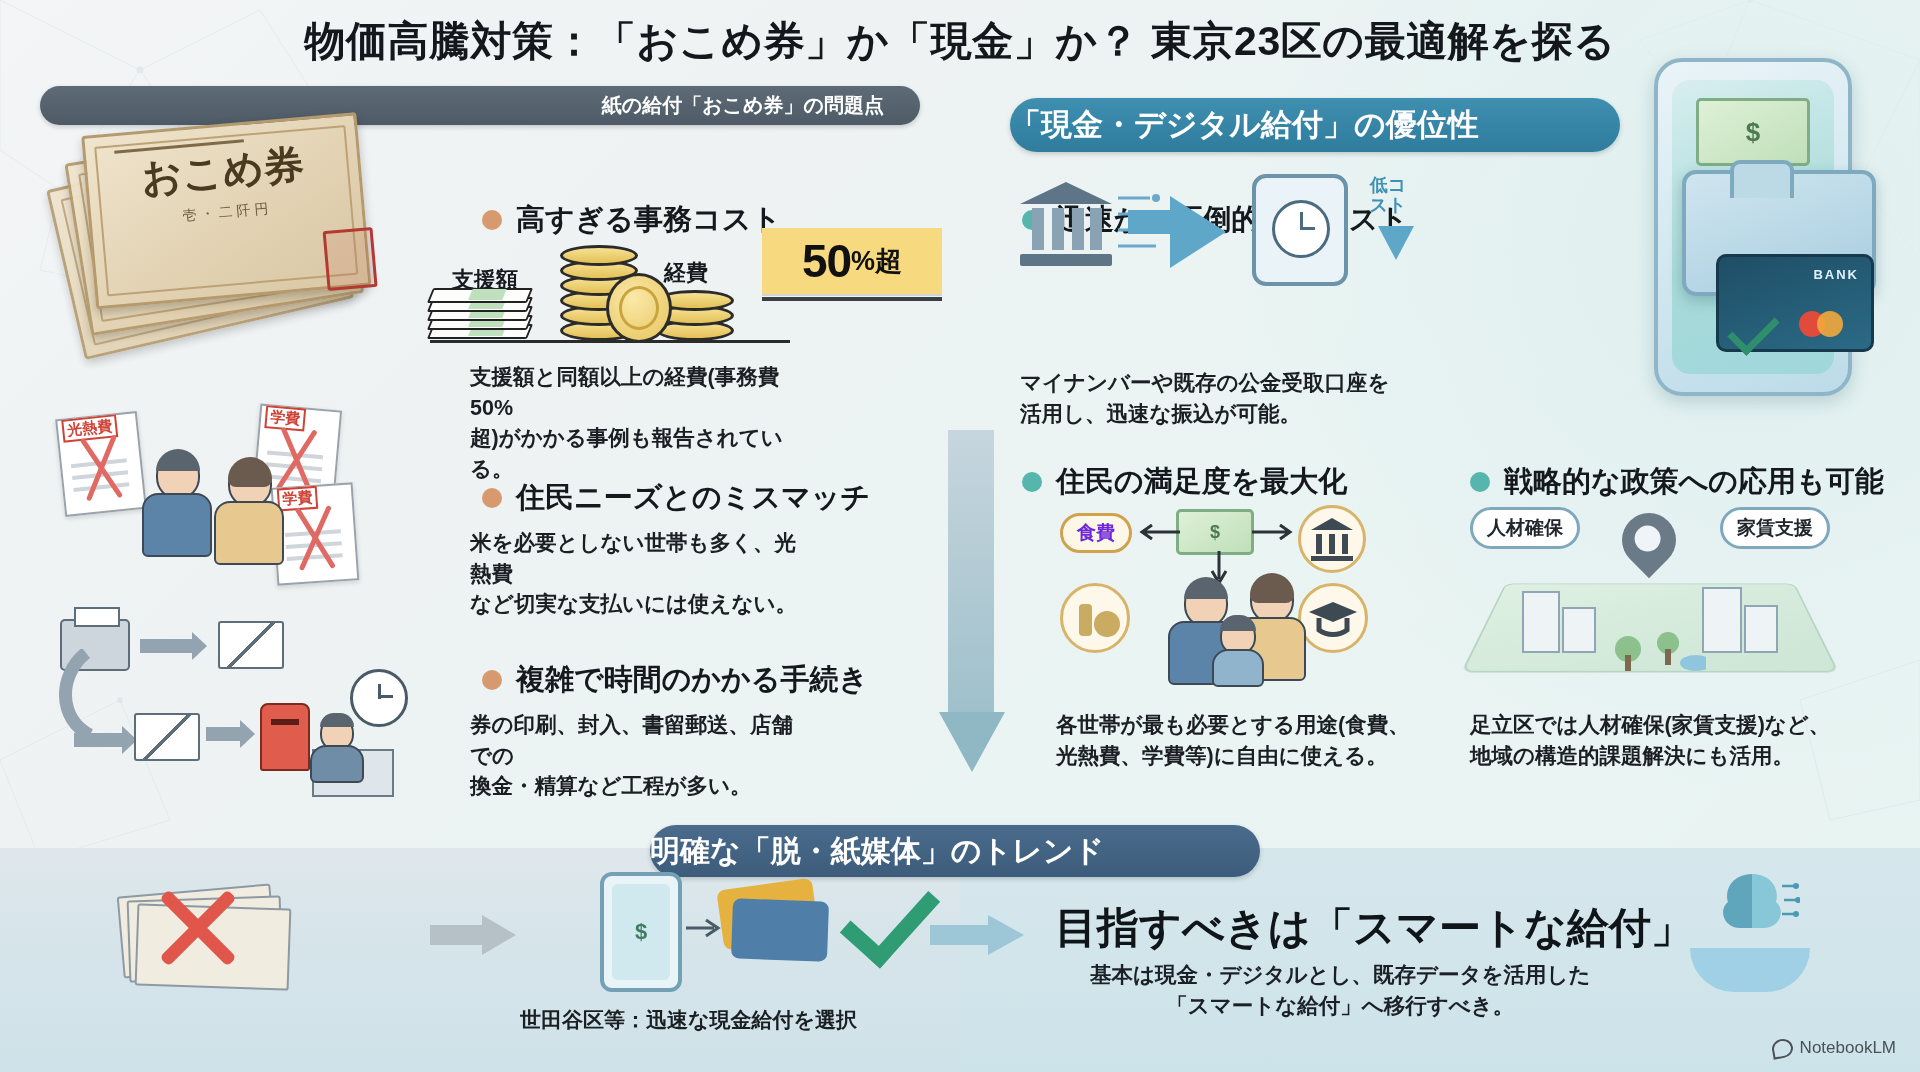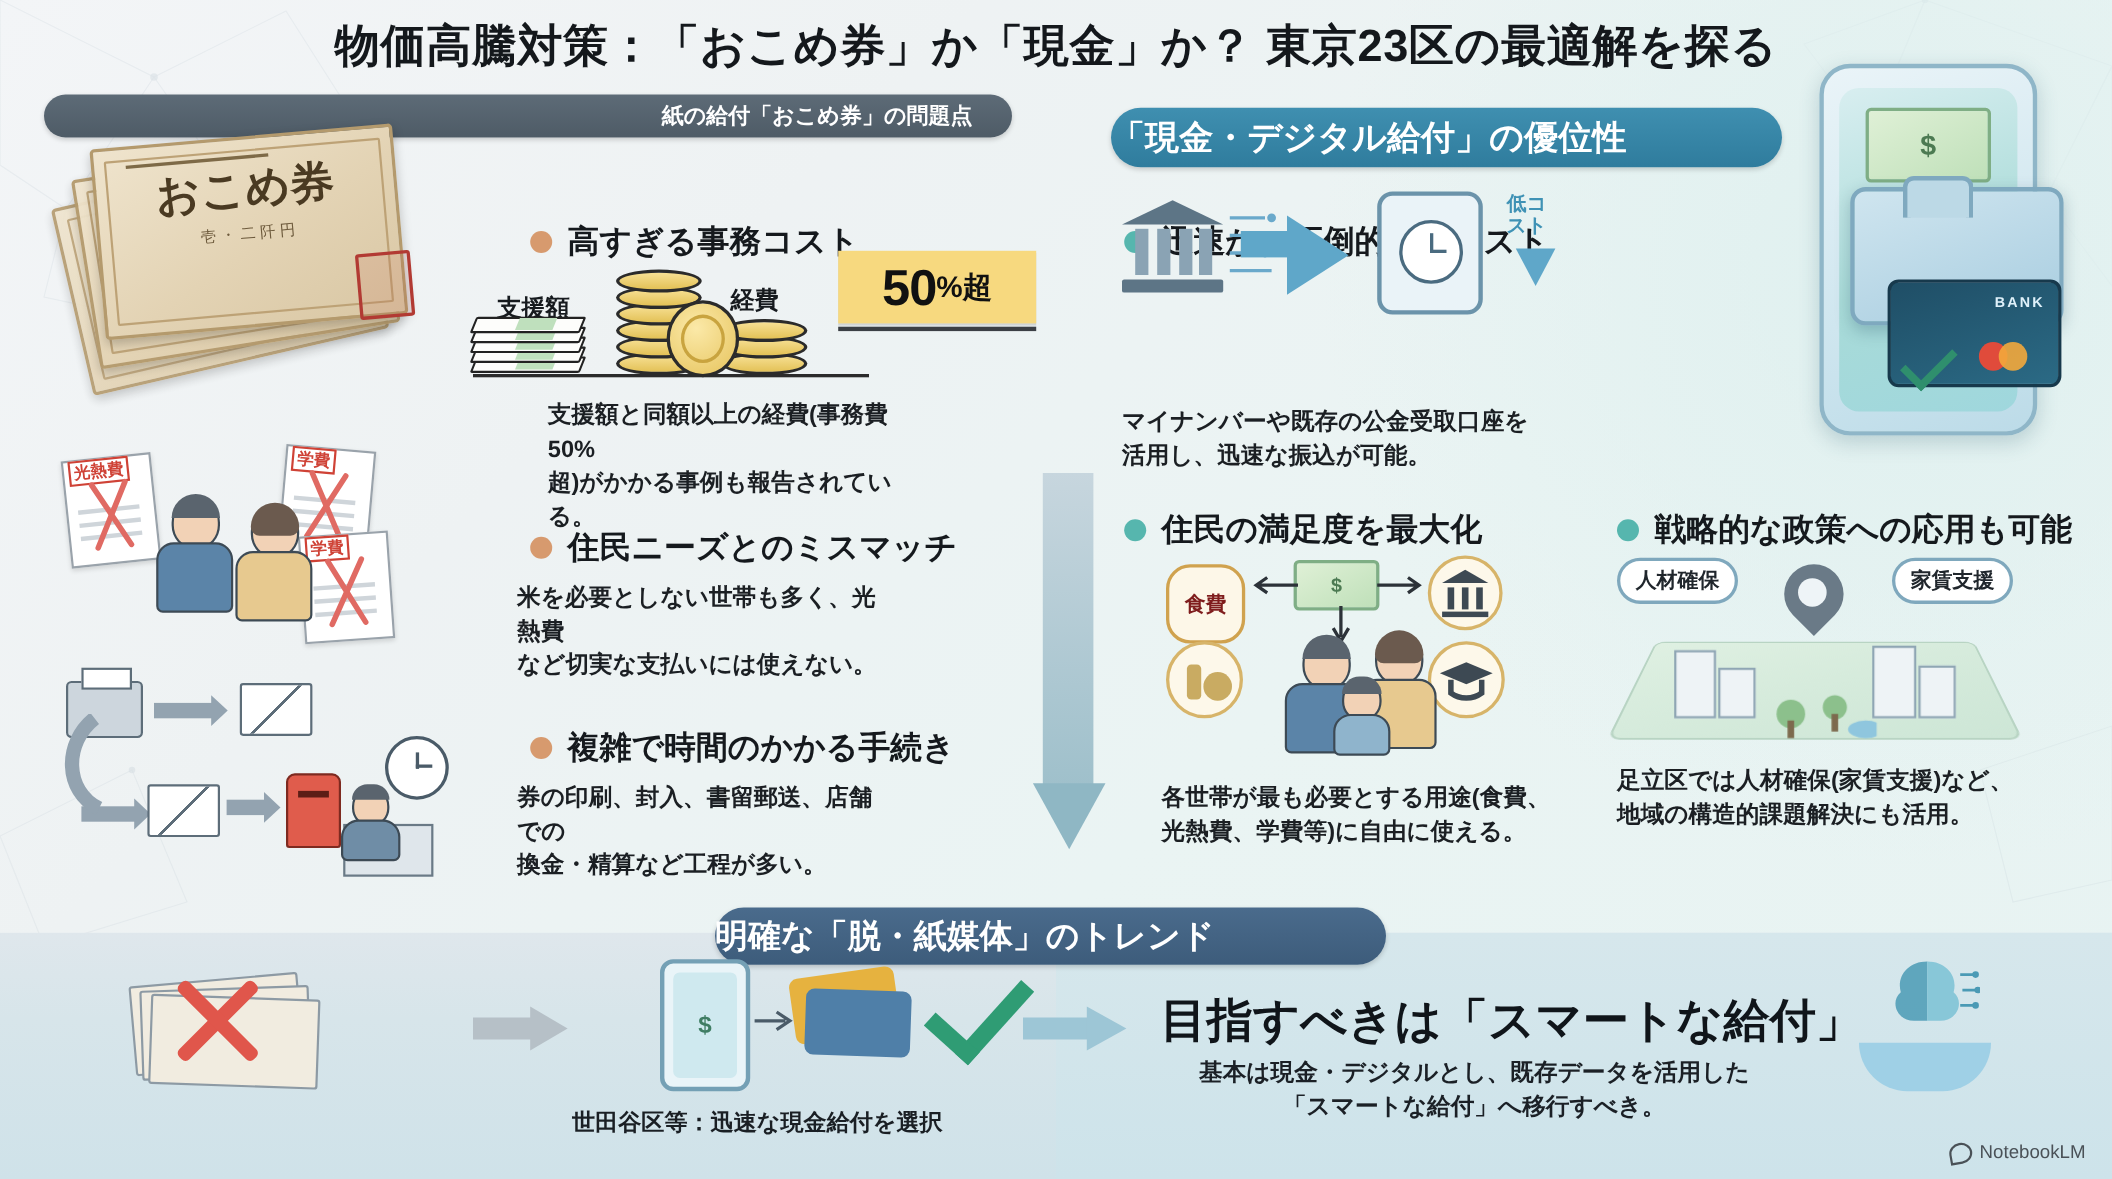--- a/index.html
+++ b/index.html
@@ -227,21 +227,21 @@
   .dev .cl:before{content:"";position:absolute;left:48%;top:9px;width:3px;height:18px;background:#4a6b80;}
   .dev .cl:after{content:"";position:absolute;left:48%;top:24px;width:15px;height:3px;background:#4a6b80;}
   .lowcost{position:absolute;left:344px;top:2px;width:48px;text-align:center;
     font-size:18px;font-weight:bold;color:#3f92b5;line-height:1.1;}
   .downarrow{position:absolute;left:358px;top:52px;width:0;height:0;
     border-left:18px solid transparent;border-right:18px solid transparent;border-top:34px solid #5fa7c9;}
 
   
   .family{position:absolute;left:1060px;top:505px;width:330px;height:190px;}
   .chipbox{position:absolute;border:3px solid #d0a24e;border-radius:22px;background:#fdf7e8;
-    font-size:19px;font-weight:bold;color:#7f1d1d;padding:20px 14px;white-space:nowrap;}
+    font-size:19px;font-weight:bold;color:#6d28d9;padding:4px 14px;white-space:nowrap;}
   .circ{position:absolute;border:3px solid #d7b469;border-radius:50%;background:#fdf8ea;}
 
   
   .mapscene{position:absolute;left:1470px;top:495px;width:360px;height:200px;}
   .mapbase{position:absolute;left:16px;top:56px;width:324px;height:138px;
      background:linear-gradient(160deg,#dff0e2 0%,#cde6d6 100%);
      transform:perspective(420px) rotateX(52deg);border-radius:10px;border:2px solid #b8d4c3;}
   .bld{position:absolute;background:#eef3f6;border:2px solid #8fa6b4;}
   .pin{position:absolute;left:152px;top:18px;width:54px;height:54px;border-radius:50% 50% 50% 0;
      transform:rotate(-45deg);background:#6a7a87;}
@@ -380,21 +380,21 @@
     <div class="coin-big" style="left:176px;bottom:2px;"></div>
     <div class="ground-line"></div>
   </div>
 
   <div class="badge50">
     <b>50</b>
     <i>%超</i>
   </div>
   <div class="badge-underline"></div>
 
-  <div class="body-text" style="left:498px;top:362px;width:330px;white-space:pre-line;">支援額と同額以上の経費(事務費50%
+  <div class="body-text" style="left:470px;top:362px;width:330px;white-space:pre-line;">支援額と同額以上の経費(事務費50%
 超)がかかる事例も報告されている。</div>
 
   <div class="papers-scene">
     <div class="paper" style="left:0;top:0;transform:rotate(-6deg);">
       <span class="paper-tag">光熱費</span>
       <span class="pl" style="top:44px;"></span>
         <span class="pl" style="top:56px;"></span>
         <span class="pl" style="top:68px;"></span>
       <span class="xmark"></span>
     </div>
@@ -610,21 +610,21 @@
     <div class="bld" style="left:274px;top:110px;width:30px;height:44px;"></div>
     <svg style="position:absolute;left:136px;top:128px;width:100px;height:54px">
       <circle cx="22" cy="26" r="13" fill="#8cc08c"></circle>
         <rect x="19" y="32" width="6" height="16" fill="#7d6a4e"></rect>
       <circle cx="62" cy="20" r="11" fill="#8cc08c"></circle>
         <rect x="59" y="26" width="6" height="16" fill="#7d6a4e"></rect>
       <ellipse cx="90" cy="40" rx="16" ry="8" fill="#8fc6de"></ellipse>
     </svg>
   </div>
 
-  <div class="body-text" style="left:1470px;top:694px;width:380px;white-space:pre-line;">足立区では人材確保(家賃支援)など、
+  <div class="body-text" style="left:1470px;top:710px;width:380px;white-space:pre-line;">足立区では人材確保(家賃支援)など、
 地域の構造的課題解決にも活用。</div>
 
   <div class="bottom-band"></div>
   <div class="bottom-band-right"></div>
 
   <div class="pill pill-bottom">
     <span>明確な「脱・紙媒体」のトレンド</span>
   </div>
 
   <div class="billstack">

